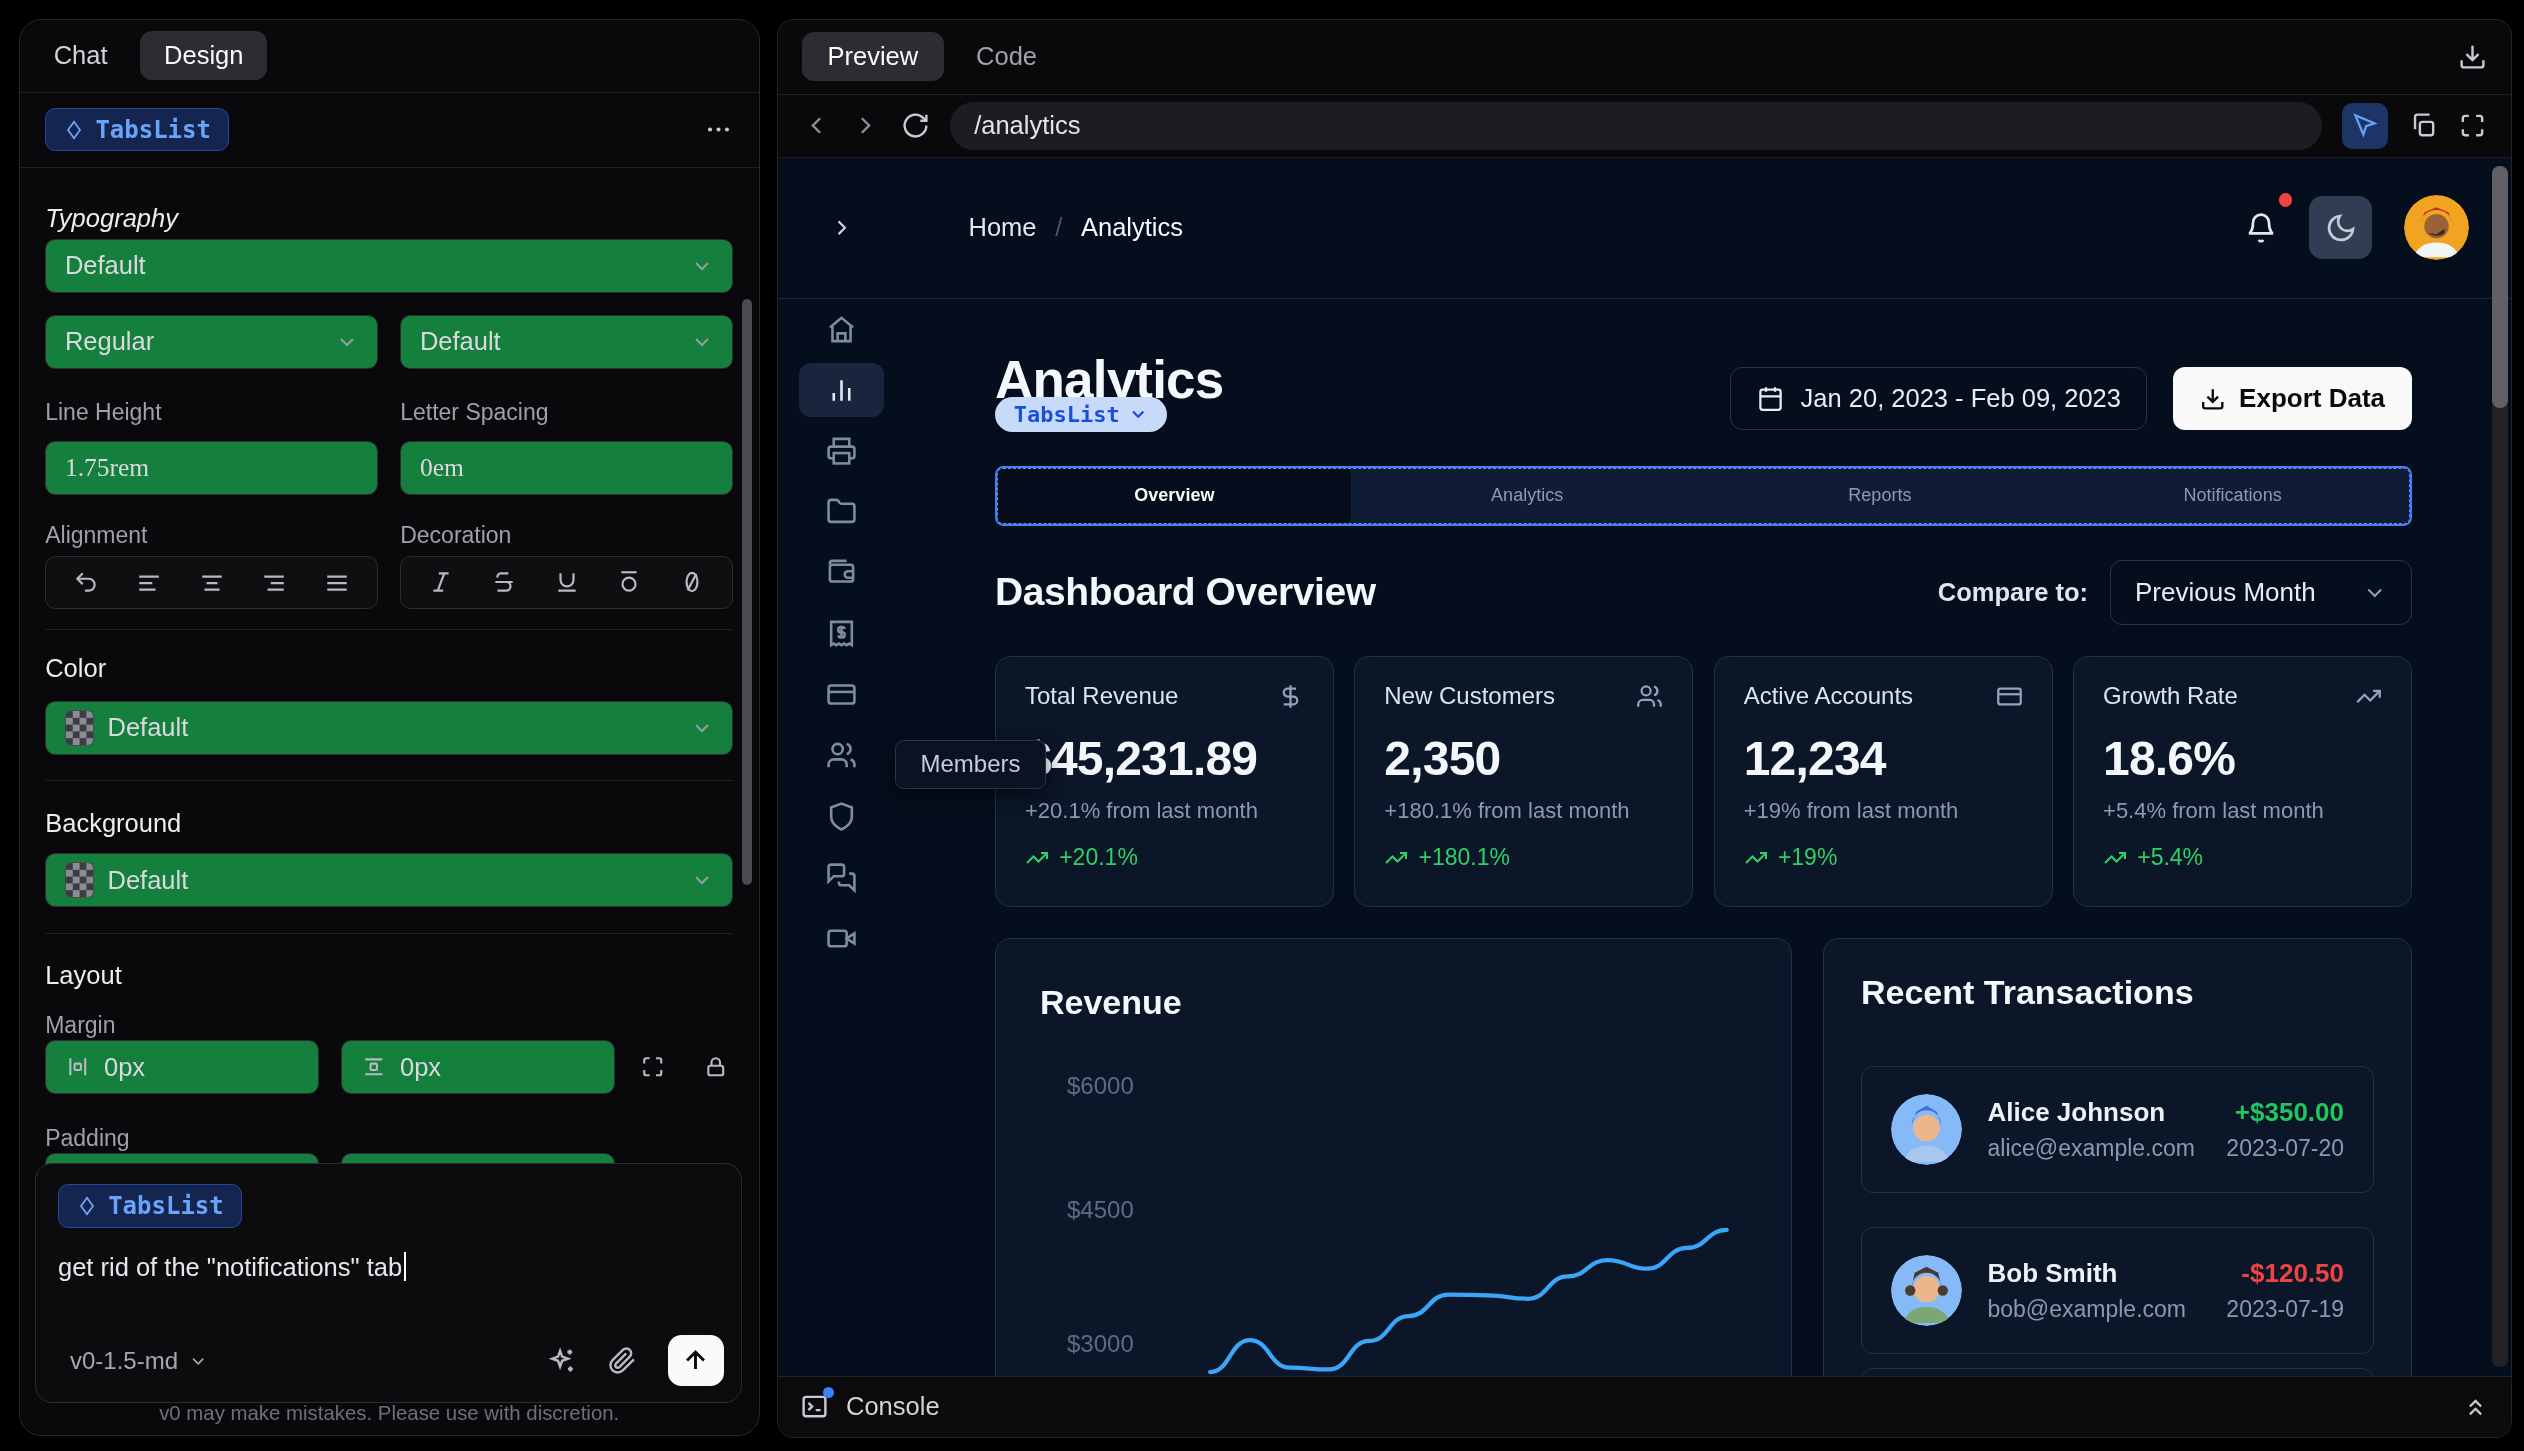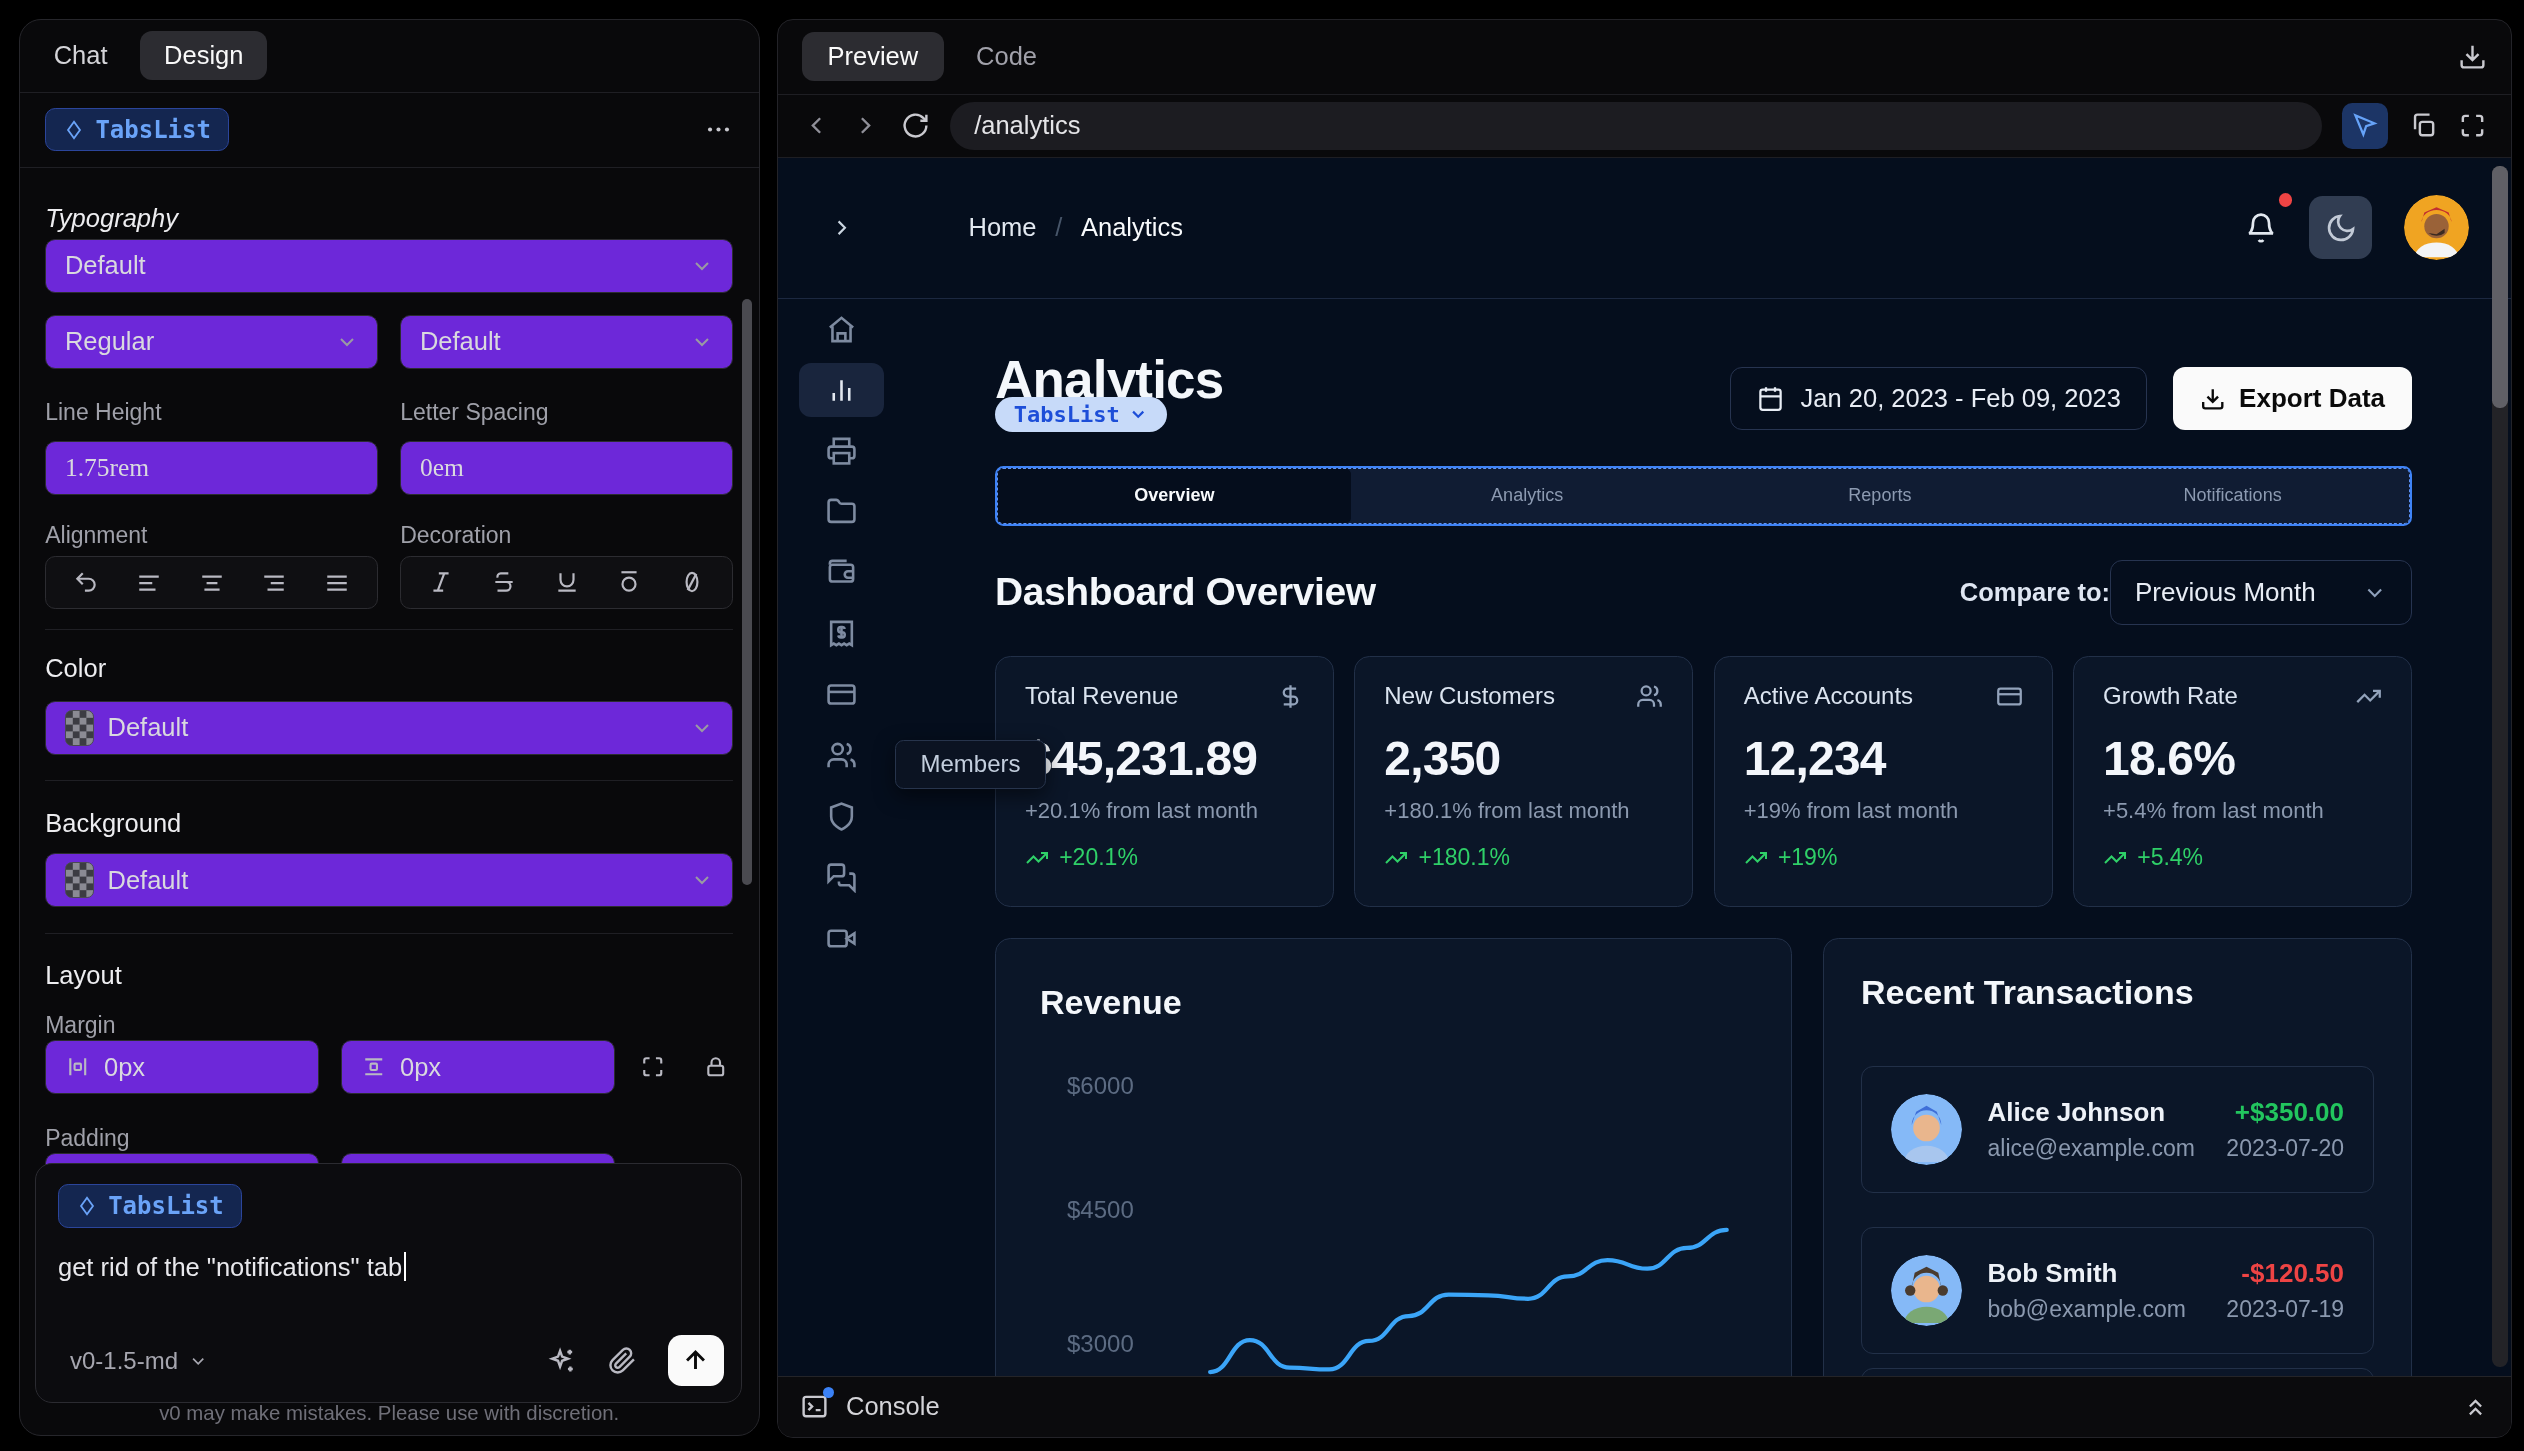--- a/index.html
+++ b/index.html
@@ -20,21 +20,21 @@
   .el-chip { display:inline-flex; align-items:center; gap:10.2px; background:#142650;
     border:1.7px solid #2b459b; border-radius:10.2px; padding:6.8px 17px; color:#6aa3f8;
     font-size:24px; font-weight:bold; }
   .el-chip svg { width:22px; height:22px; stroke:#6aa3f8; fill:none; stroke-width:2; }
   .icon-btn { background:none; border:none; color:#c9c9cf; cursor:pointer; display:flex; align-items:center; }
   .lp-body { padding:0 25.5px; }
   .sec { border-bottom:1.7px solid #1f1f24; }
   .sec:last-child { border-bottom:none; }
   .sec-title { font-size:25.5px; line-height:31px; color:#ededf0; }
   .fld-label { font-size:23px; line-height:25.5px; color:#9fa0a9; }
-  .ctl { height:54px; background:#6d28d9; border:1.7px solid #2c2c31; border-radius:10.2px;
+  .ctl { height:54px; background:#15803d; border:1.7px solid #2c2c31; border-radius:10.2px;
     display:flex; align-items:center; padding:0 18.7px; font-size:25.5px; color:#d9d9de; gap:13.6px; }
   .ctl .grow { flex:1; }
   .ctl input { background:none; border:none; outline:none; color:#d9d9de; font-size:25.5px;
     font-family:inherit; width:100%; }
   .chev { width:24px; height:24px; stroke:#9a9aa3; fill:none; stroke-width:2; flex:none; }
   .two-col { display:grid; grid-template-columns:1fr 1fr; gap:22px; }
   .toolbar { height:53px; background:#0f0f12; border:1.7px solid #2c2c31; border-radius:10.2px;
     display:flex; align-items:center; justify-content:space-around; padding:0 8.5px; }
   .toolbar button { background:none; border:none; color:#b9b9c2; cursor:pointer; }
   .toolbar svg { width:26px; height:26px; stroke:currentColor; fill:none; stroke-width:2; }
@@ -116,21 +116,21 @@
     background:#fafafa; border:none; border-radius:12px; color:#0a0a0a; font-size:26px; font-weight:600; cursor:pointer; }
   .export-btn svg { width:25.5px; height:25.5px; stroke:#0a0a0a; fill:none; stroke-width:2.2; }
   .tabs-wrap { margin-top:36px; border:2.5px solid #3f83f6; border-radius:8.5px; }
   .tabs { border:1.7px dashed #5d93f7; border-radius:6px; background:#101c33; height:56px;
     display:grid; grid-template-columns:repeat(4,1fr); }
   .tab { display:flex; align-items:center; justify-content:center; font-size:18px; color:#8c9ab1;
     background:none; border:none; cursor:pointer; }
   .tab.active { background:#050d1c; color:#f8fafc; font-weight:600; border-radius:5.1px; }
   .section-row { margin-top:34px; display:flex; align-items:center; }
   .section-title { font-size:39px; font-weight:bold; color:#f4f7fb; letter-spacing:-0.4px; }
-  .compare { margin-left:auto; display:flex; align-items:center; }
+  .compare { margin-left:auto; display:flex; align-items:center; gap:22px; }
   .compare-label { font-size:25.5px; font-weight:600; color:#dfe6f2; }
   .compare-sel { width:302px; height:65px; border:1.7px solid #273450; border-radius:12px;
     background:none; display:flex; align-items:center; justify-content:space-between; padding:0 24px;
     color:#e8edf5; font-size:26px; cursor:pointer; }
   .compare-sel svg { width:25.5px; height:25.5px; stroke:#8ea0bb; fill:none; stroke-width:2; }
   .stats-row { margin-top:31px; display:grid; grid-template-columns:repeat(4,1fr); gap:20.4px; }
   .stat-card { height:251px; background:#0b1628; border:1.7px solid #223048; border-radius:15.3px; padding:25.5px 29px; }
   .stat-head { display:flex; align-items:center; justify-content:space-between; }
   .stat-title { font-size:24px; color:#dbe4f0; }
   .stat-head svg { width:27px; height:27px; stroke:#93a3bb; fill:none; stroke-width:2; }

